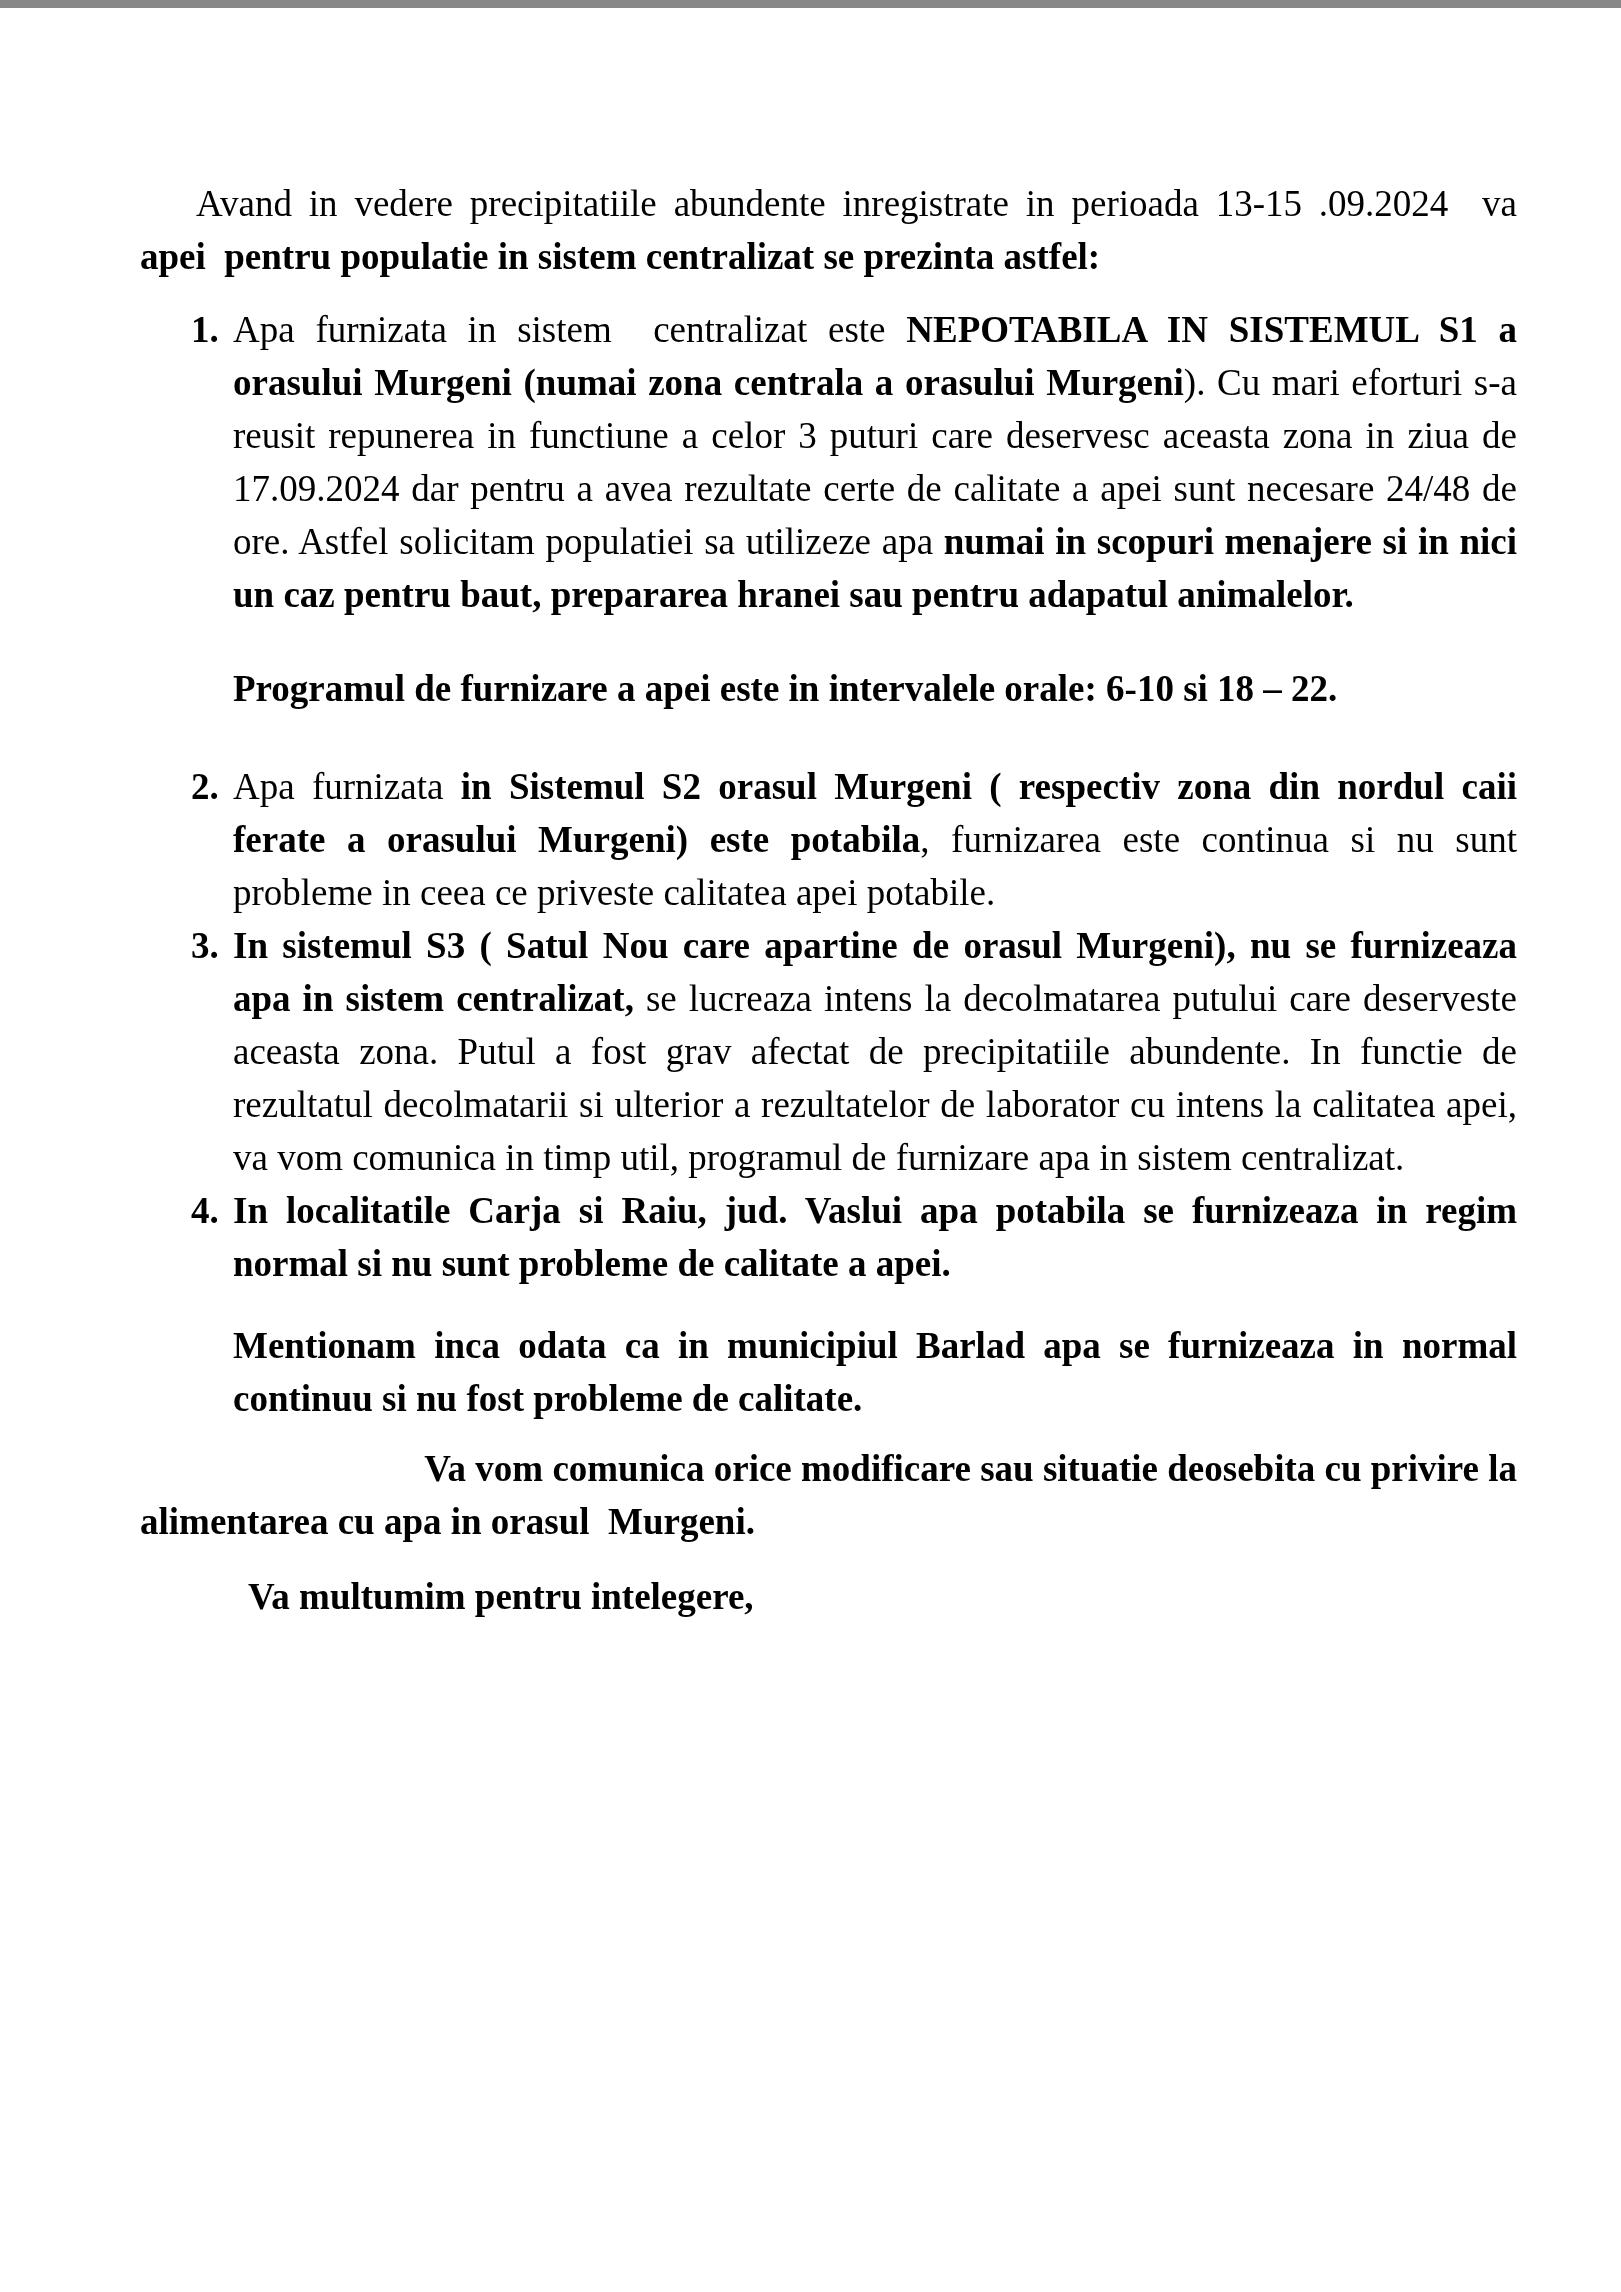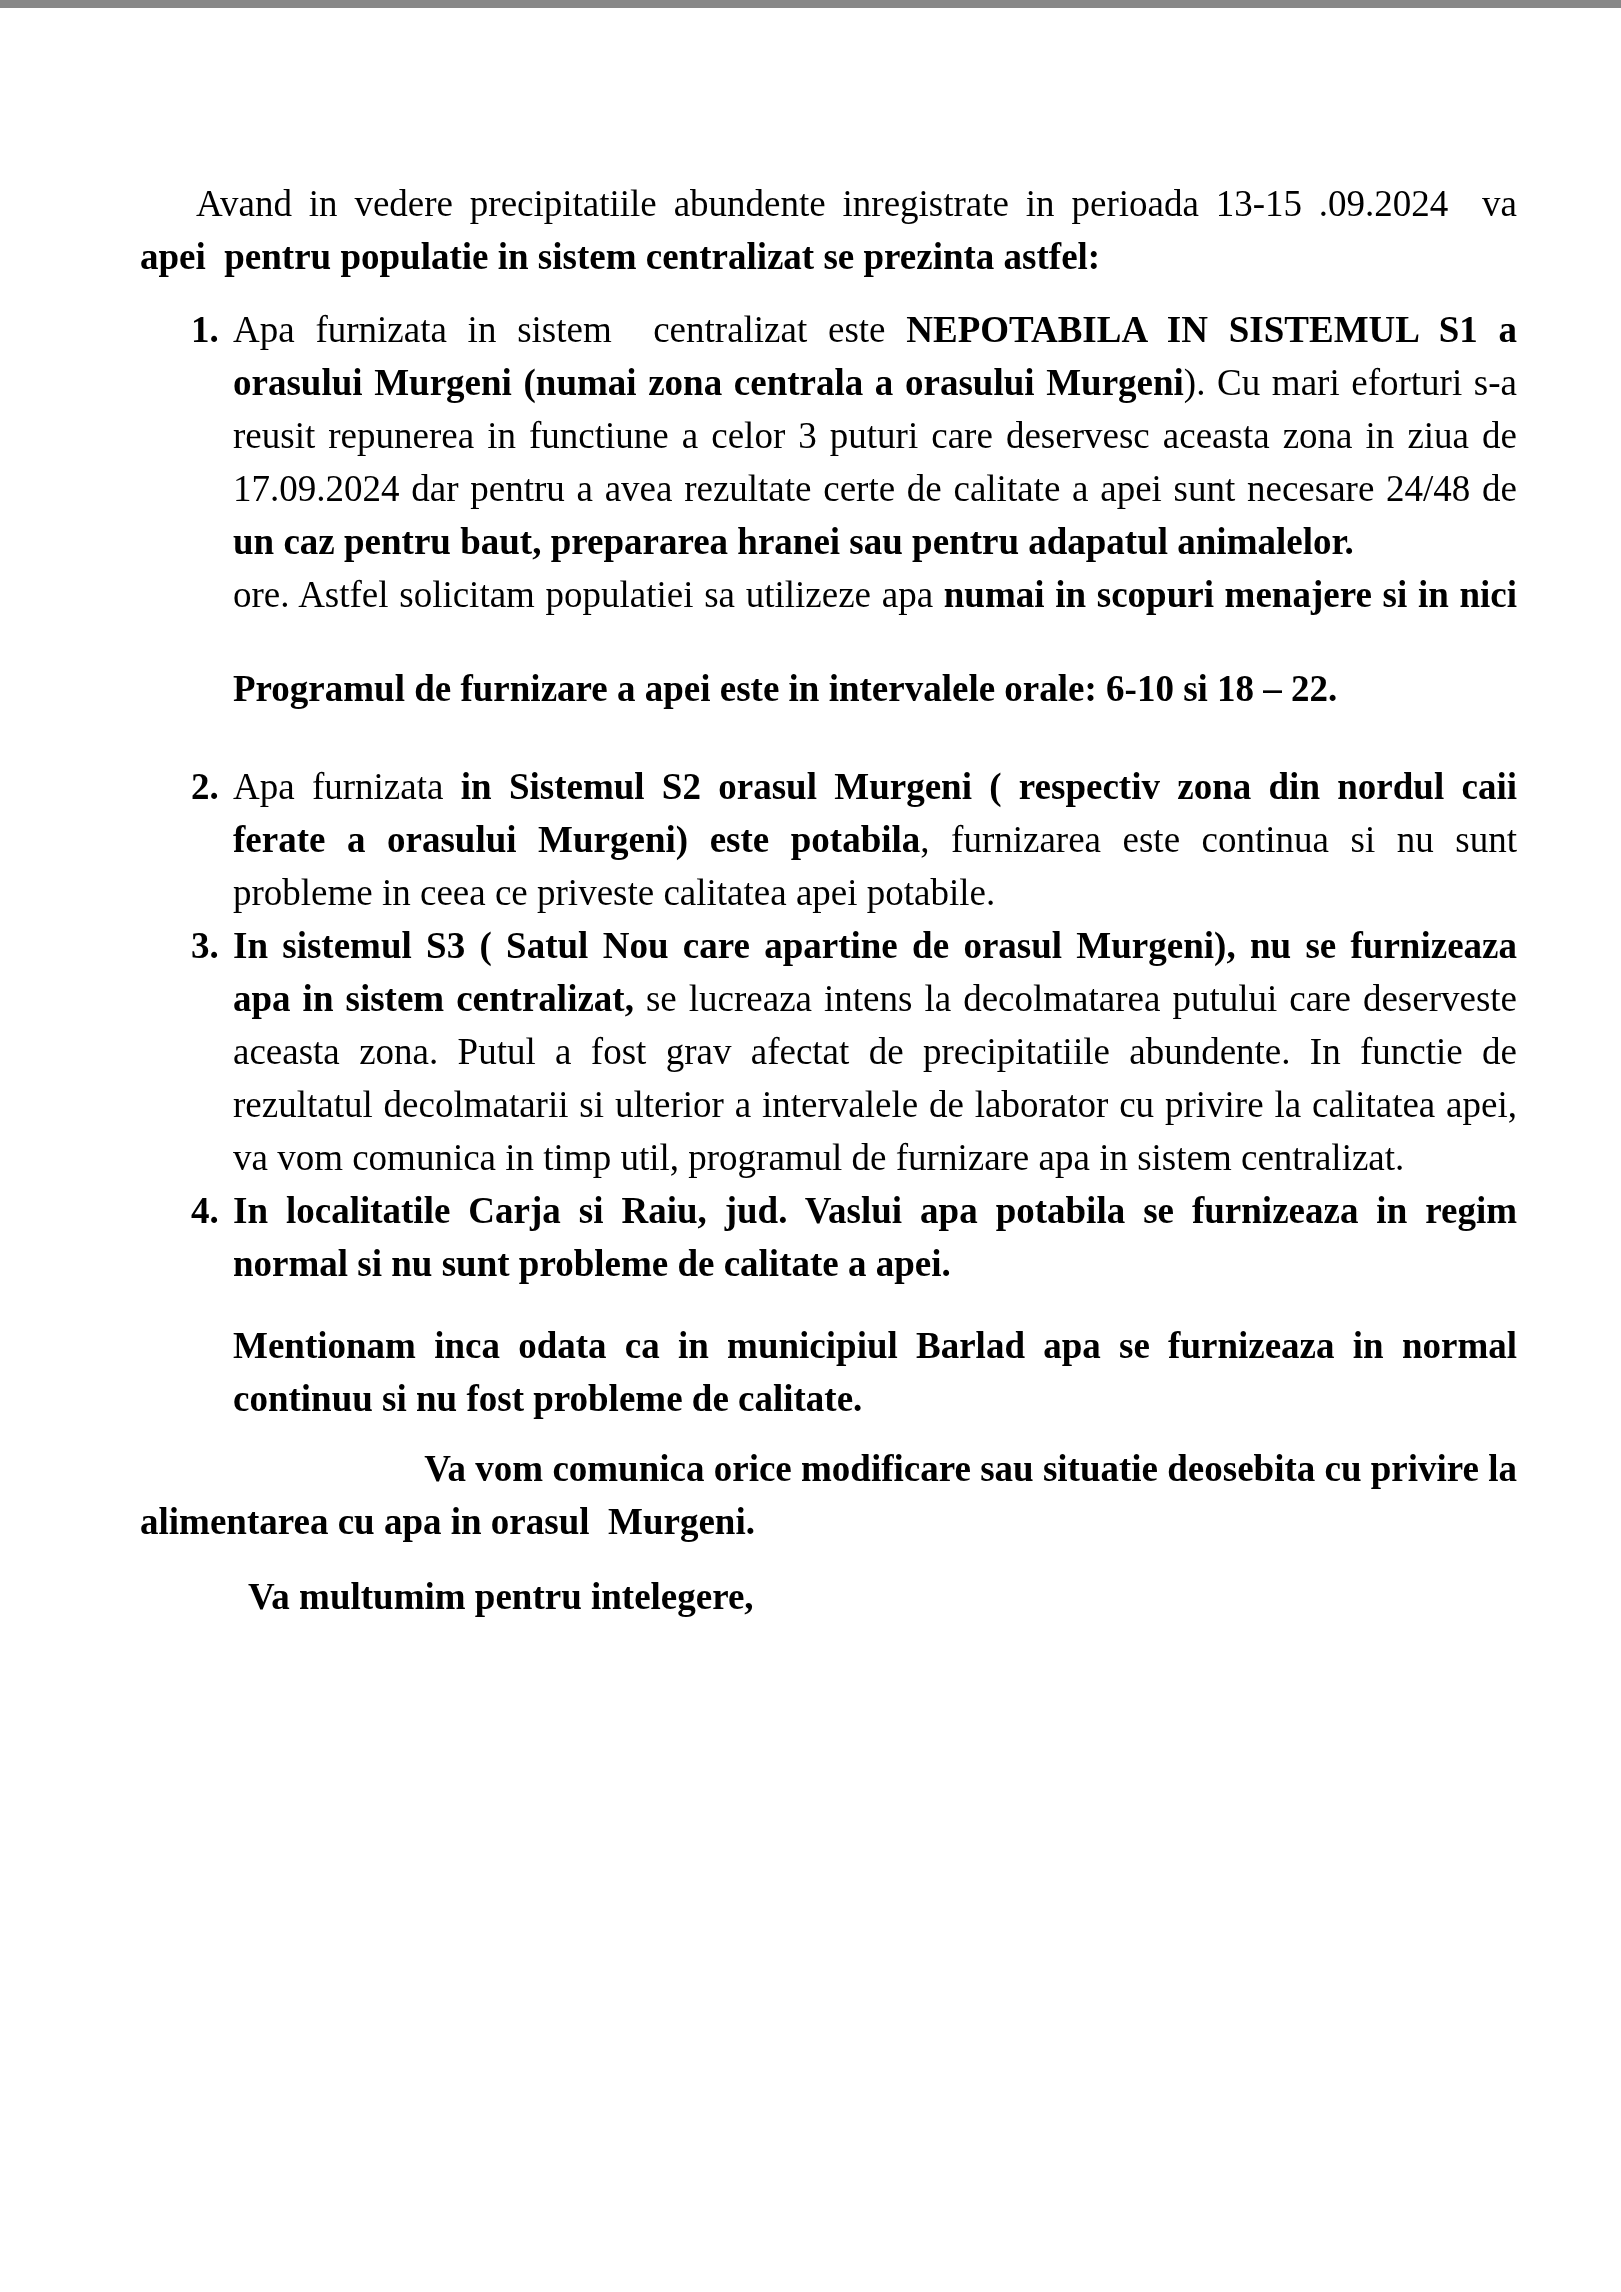--- a/index.html
+++ b/index.html
@@ -42,38 +42,38 @@
       <div class="block p">
         <div class="line jst" style="padding-left: 56px;"><span>Avand in vedere precipitatiile abundente inregistrate in perioada 13-15 .09.2024&nbsp; va</span></div>
         <div class="line"><span class="b">apei&nbsp; pentru populatie in sistem centralizat se prezinta astfel:</span></div>
       </div>
       <div class="block li" style="margin-top: 19.6px;">
         <span class="num">1.</span>
         <div class="line jst"><span>Apa furnizata in sistem&nbsp; centralizat este </span><span class="b">NEPOTABILA IN SISTEMUL S1 a</span></div>
         <div class="line jst"><span class="b">orasului Murgeni (numai zona centrala a orasului Murgeni</span><span>). Cu mari eforturi s-a</span></div>
         <div class="line jst"><span>reusit repunerea in functiune a celor 3 puturi care deservesc aceasta zona in ziua de</span></div>
         <div class="line jst"><span>17.09.2024 dar pentru a avea rezultate certe de calitate a apei sunt necesare 24/48 de</span></div>
+        <div class="line jst"><span>ore. Astfel solicitam populatiei sa utilizeze apa </span><span class="b">numai in scopuri menajere si in nici</span></div>
         <div class="line"><span class="b">un caz pentru baut, prepararea hranei sau pentru adapatul animalelor.</span></div>
-        <div class="line jst"><span>ore. Astfel solicitam populatiei sa utilizeze apa </span><span class="b">numai in scopuri menajere si in nici</span></div>
       </div>
       <div class="block p" style="margin-top: 41px; padding-left: 93px;">
         <div class="line"><span class="b">Programul de furnizare a apei este in intervalele orale: 6-10 si 18 – 22.</span></div>
       </div>
       <div class="block li" style="margin-top: 45px;">
         <span class="num">2.</span>
         <div class="line jst"><span>Apa furnizata </span><span class="b">in Sistemul S2 orasul Murgeni ( respectiv zona din nordul caii</span></div>
         <div class="line jst"><span class="b">ferate a orasului Murgeni) este potabila</span><span>, furnizarea este continua si nu sunt</span></div>
         <div class="line"><span>probleme in ceea ce priveste calitatea apei potabile.</span></div>
       </div>
       <div class="block li">
         <span class="num">3.</span>
         <div class="line jst"><span class="b">In sistemul S3 ( Satul Nou care apartine de orasul Murgeni), nu se furnizeaza</span></div>
         <div class="line jst"><span class="b">apa in sistem centralizat,</span><span> se lucreaza intens la decolmatarea putului care deserveste</span></div>
         <div class="line jst"><span>aceasta zona. Putul a fost grav afectat de precipitatiile abundente. In functie de</span></div>
-        <div class="line jst"><span>rezultatul decolmatarii si ulterior a intervalele de laborator cu privire la calitatea apei,</span></div>
+        <div class="line jst"><span>rezultatul decolmatarii si ulterior a rezultatelor de laborator cu intens la calitatea apei,</span></div>
         <div class="line"><span>va vom comunica in timp util, programul de furnizare apa in sistem centralizat.</span></div>
       </div>
       <div class="block li">
         <span class="num">4.</span>
         <div class="line jst"><span class="b">In localitatile Carja si Raiu, jud. Vaslui apa potabila se furnizeaza in regim</span></div>
         <div class="line"><span class="b">normal si nu sunt probleme de calitate a apei.</span></div>
       </div>
       <div class="block p" style="margin-top: 29px; padding-left: 93px;">
         <div class="line jst"><span class="b">Mentionam inca odata ca in municipiul Barlad apa se furnizeaza in normal</span></div>
         <div class="line"><span class="b">continuu si nu fost probleme de calitate.</span></div>

